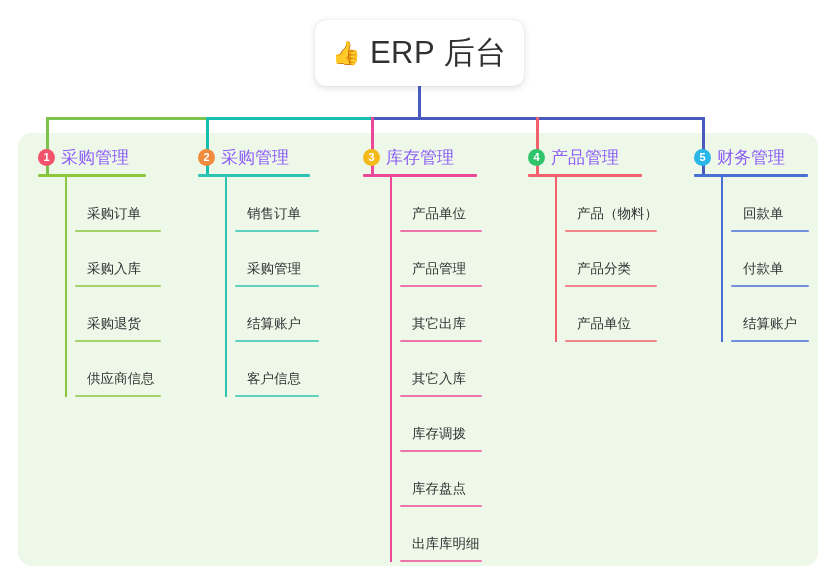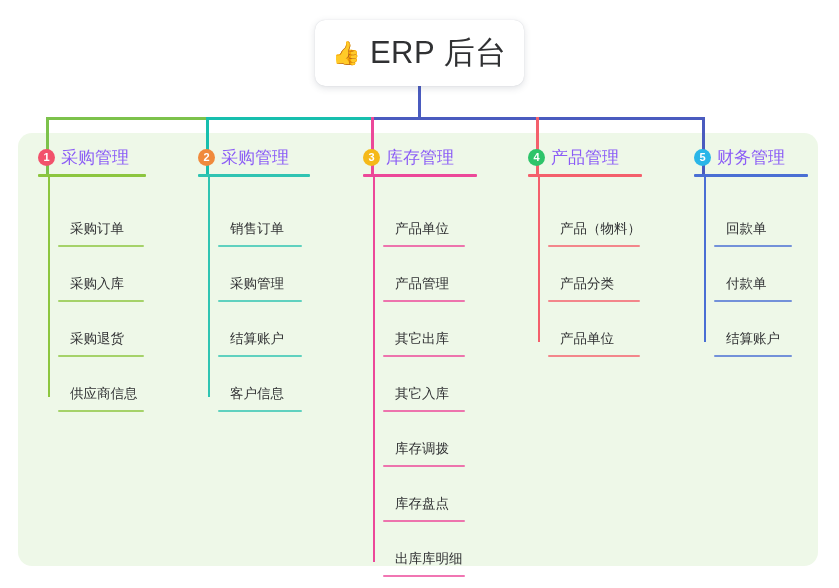--- a/index.html
+++ b/index.html
@@ -53,21 +53,21 @@
     color:#ffffff;font-size:11px;font-weight:bold;
     display:flex;align-items:center;justify-content:center;
     flex:0 0 auto;
     font-family:"Liberation Sans",sans-serif;
     line-height:1;
   }
   .col-title{font-size:17px;color:#8b5cf6;}
   .head-rule{height:3px;margin-top:6px;border-radius:1px;}
 
   
-  .items{position:relative;margin-left:10px;padding-top:15px;}
+  .items{position:relative;margin-left:27px;padding-top:0;}
   .spine{position:absolute;left:0;top:0;width:2px;}
   .item{
     position:relative;
     height:55px;
     margin-left:10px;
     box-sizing:border-box;
   }
   .item-label{
     position:absolute;
     left:12px;bottom:9px;

